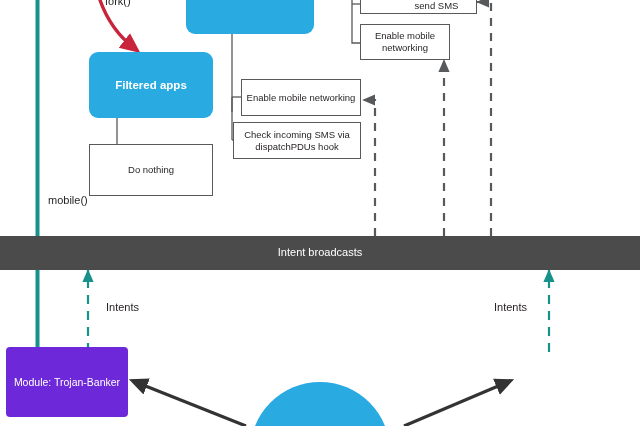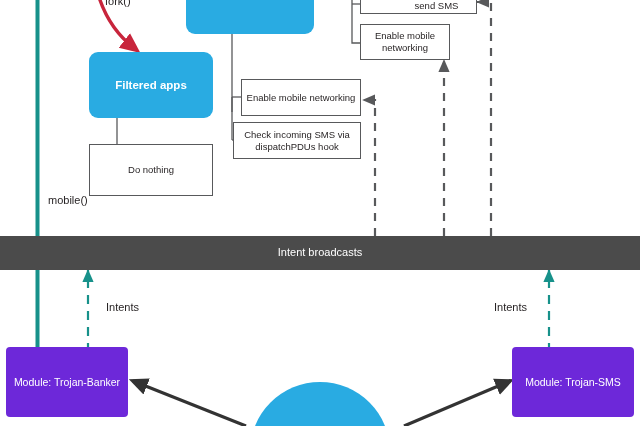--- a/index.html
+++ b/index.html
@@ -146,23 +146,20 @@
   </div>
 
   <div class="node bar-node" style="left:0px; top:236px; width:640px; height:34px;text-align:right;">
     <span>Intent broadcasts</span>
   </div>
 
   <div class="node teal-node" style="left:6px; top:347px; width:122px; height:70px;">
     <span>Module: Trojan-Banker</span>
   </div>
 
-  <div class="node teal-node" style="left:512px; top:347px; width:122px; height:70px;">
-    <span>Module: Trojan-SMS</span>
-  </div>
 
   <div class="blue-circle" style="left:250px; top:382px; width:140px; height:140px;"></div>
 
   <div class="plain-label" style="left:105px; top:-5px;">fork()</div>
   <div class="plain-label" style="left:48px; top:194px;">mobile()</div>
   <div class="plain-label" style="left:106px; top:301px;">Intents</div>
   <div class="plain-label" style="left:494px; top:301px;">Intents</div>
 
 </div>
 

